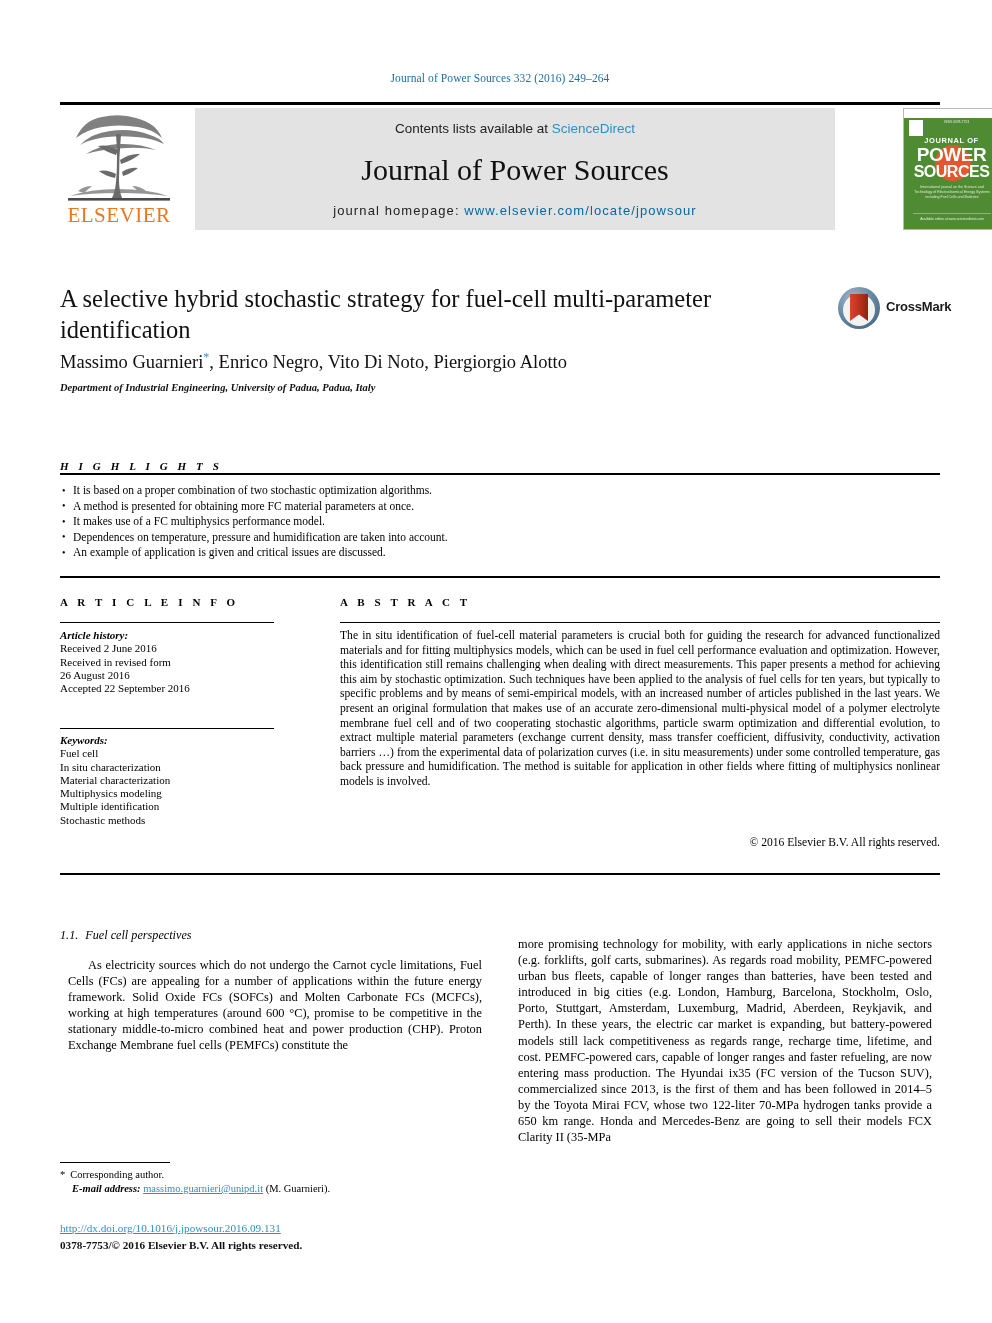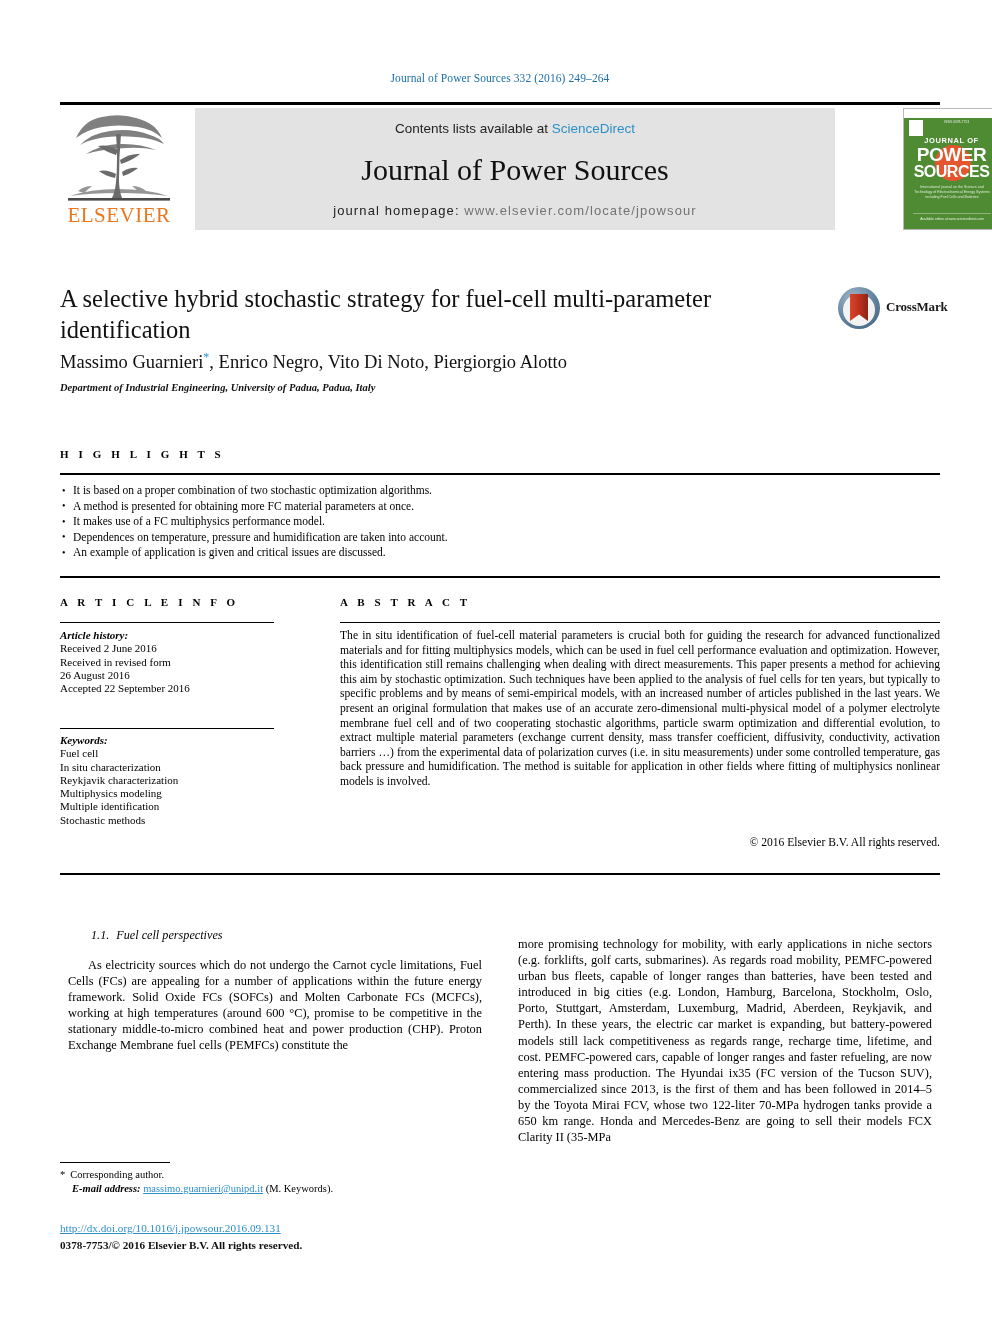--- a/index.html
+++ b/index.html
@@ -102,21 +102,21 @@
   .homepage-line {
     position: absolute;
     left: 0; top: 95px;
     width: 640px;
     text-align: center;
     font-family: "Liberation Sans", sans-serif;
     font-size: 13px;
     letter-spacing: 1.1px;
     color: #222;
   }
-  .homepage-link { color: #737373; }
+  .homepage-link { color: #0369a1; }
 
   
   .cover {
     position: absolute;
     left: 843px; top: 0;
     width: 97px;
     height: 122px;
     border: 1px solid #b9b9b9;
     background: #4e8b32;
     box-sizing: border-box;
@@ -205,21 +205,21 @@
     background: #f2f2f0;
   }
   .cm-book {
     position: absolute; left: 12px; top: 7px;
     width: 18px; height: 27px;
     background: linear-gradient(to right,#d8452a 0%, #b8301c 55%, #8e2414 100%);
     clip-path: polygon(0 0, 100% 0, 100% 100%, 50% 76%, 0 100%);
   }
   .cm-text {
     position: absolute; left: 48px; top: 14px;
-    font-family: Liberation Serif, serif;
+    font-family: Liberation Sans, sans-serif;
     font-weight: bold;
     font-size: 13px;
     color: #1a1a1a;
     letter-spacing: -0.2px;
   }
 
   .authors {
     position: absolute;
     left: 60px; top: 350px;
     width: 790px;
@@ -244,21 +244,21 @@
   
   .sec-head {
     font-family: "Liberation Serif", serif;
     font-weight: bold;
     font-size: 11px;
     letter-spacing: 3.6px;
   }
 
   .highlights-head {
     position: absolute;
-    left: 60px; top: 448px;
+    left: 60px; top: 460px; font-style: italic;
   }
   .hl-rule-top {
     position: absolute; left: 60px; top: 473px;
     width: 880px; height: 2.2px; background: #000;
   }
   .highlights-list {
     position: absolute;
     left: 62px; top: 483px;
     width: 700px;
     font-size: 11.5px;
@@ -359,21 +359,21 @@
     font-size: 13px;
     font-weight: bold;
   }
   h2.num-head .n { margin-right: 7px; }
   h3.sub-head {
     margin: 0 0 14px 0;
     font-size: 12.2px;
     font-weight: normal;
     font-style: italic;
   }
-  h3.sub-head .n { margin-right: 7px; font-style: italic; margin-left: 31px; }
+  h3.sub-head .n { margin-right: 7px; font-style: italic; }
   .body-par {
     margin: 8px;
     font-size: 12.4px;
     line-height: 16.1px;
     text-align: justify;
     text-indent: 20px;
   }
   .body-par.noindent { text-indent: 0; }
 
   
@@ -509,21 +509,21 @@
     <div>Received in revised form</div>
     <div>26 August 2016</div>
     <div>Accepted 22 September 2016</div>
   </div>
 
   <div class="kw-rule"></div>
   <div class="keywords">
     <div class="lbl">Keywords:</div>
     <div>Fuel cell</div>
     <div>In situ characterization</div>
-    <div>Reykjavik characterization</div>
+    <div>Material characterization</div>
     <div>Multiphysics modeling</div>
     <div>Multiple identification</div>
     <div>Stochastic methods</div>
   </div>
 
   <div class="abstract-body">
     <p>The in situ identification of fuel-cell material parameters is crucial both for guiding the research for advanced functionalized materials and for fitting multiphysics models, which can be used in fuel cell performance evaluation and optimization. However, this identification still remains challenging when dealing with direct measurements. This paper presents a method for achieving this aim by stochastic optimization. Such techniques have been applied to the analysis of fuel cells for ten years, but typically to specific problems and by means of semi-empirical models, with an increased number of articles published in the last years. We present an original formulation that makes use of an accurate zero-dimensional multi-physical model of a polymer electrolyte membrane fuel cell and of two cooperating stochastic algorithms, particle swarm optimization and differential evolution, to extract multiple material parameters (exchange current density, mass transfer coefficient, diffusivity, conductivity, activation barriers …) from the experimental data of polarization curves (i.e. in situ measurements) under some controlled temperature, gas back pressure and humidification. The method is suitable for application in other fields where fitting of multiphysics nonlinear models is involved.</p>
   </div>
   <div class="copyright">© 2016 Elsevier B.V. All rights reserved.</div>
 
@@ -541,20 +541,20 @@
   </div>
 
   <div class="fn-rule"></div>
   <div class="footnote">
     <div>
       <span class="star">*</span><span>Corresponding author.</span>
     </div>
     <div style="padding-left:12px">
       <span class="fn-em">E-mail address:</span>
       <span class="mail-link">massimo.guarnieri@unipd.it</span>
-      <span>(M. Keywords).</span>
+      <span>(M. Guarnieri).</span>
     </div>
   </div>
 
   <div class="doi">http://dx.doi.org/10.1016/j.jpowsour.2016.09.131</div>
   <div class="issn">0378-7753/© 2016 Elsevier B.V. All rights reserved.</div>
 
 </div>
 
 </body></html>

